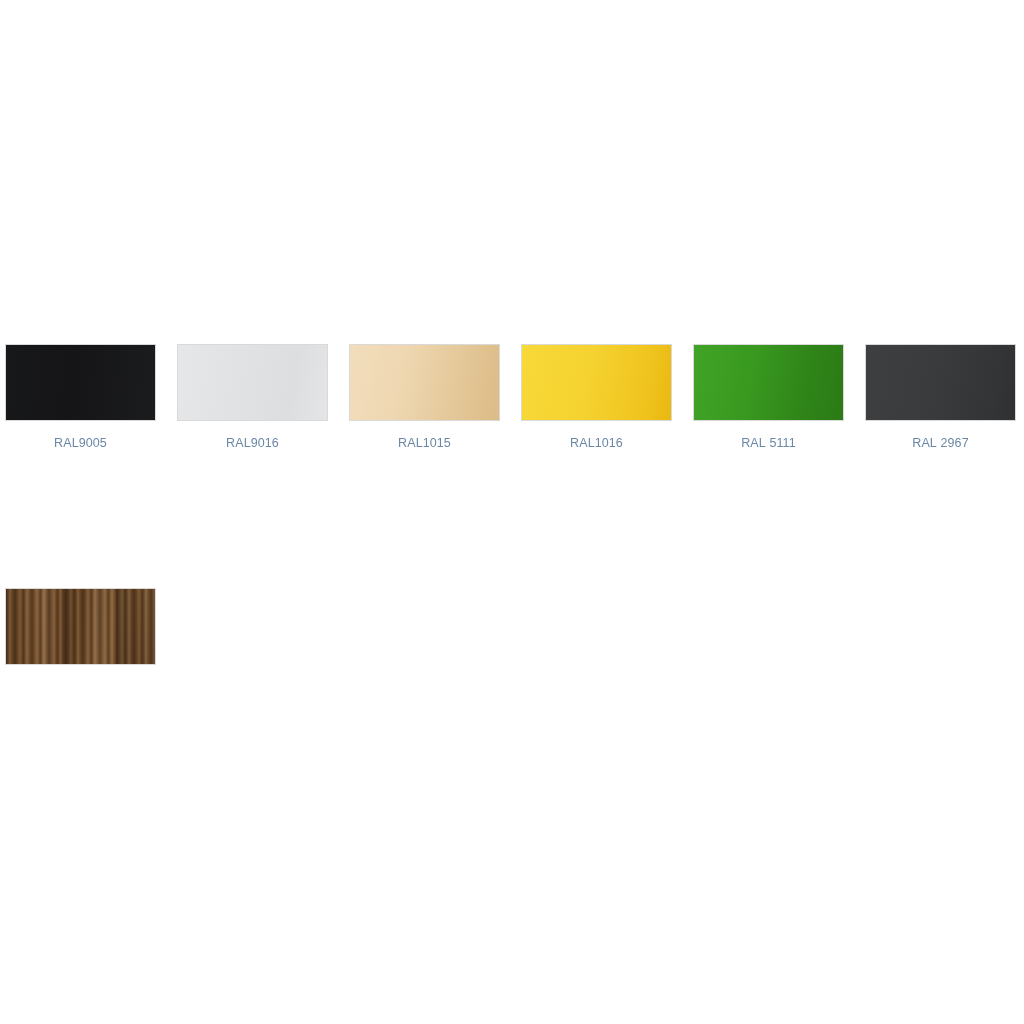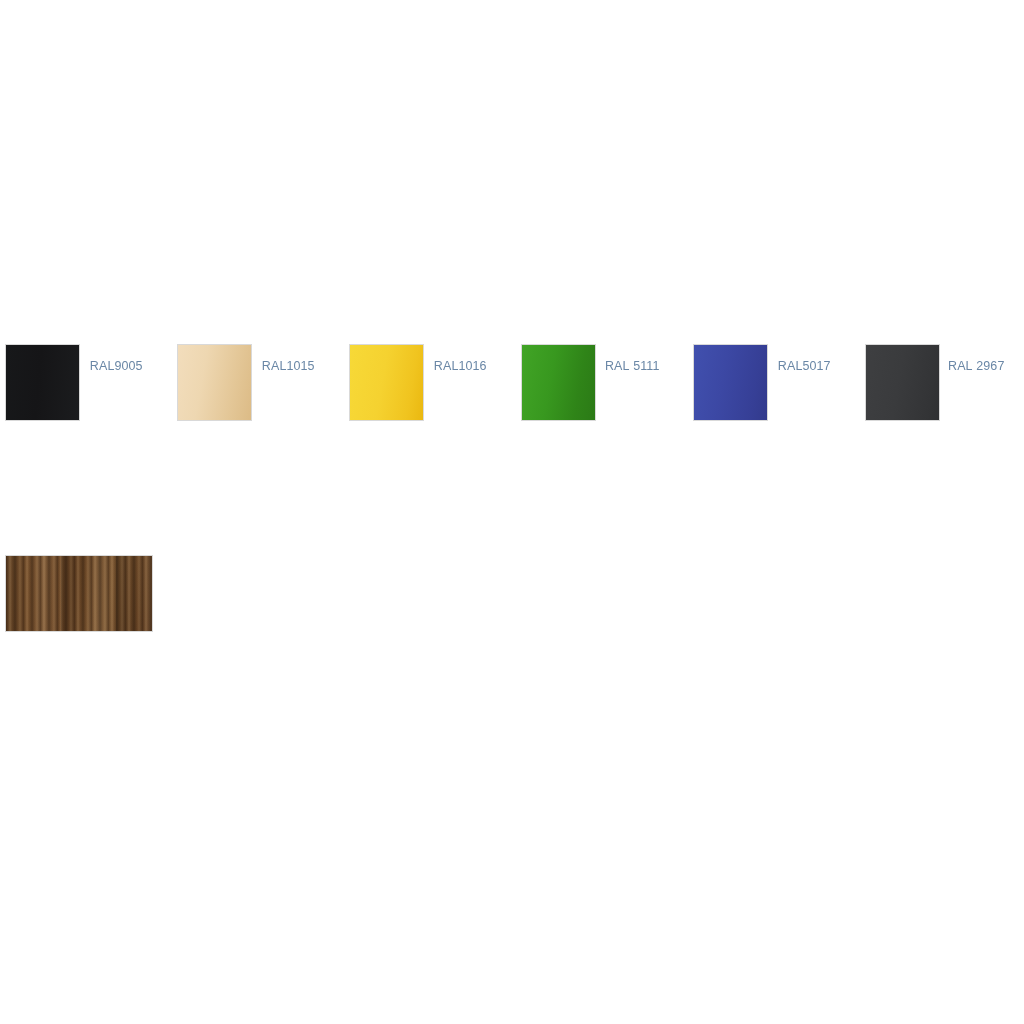--- a/index.html
+++ b/index.html
@@ -34,20 +34,21 @@
     display: grid;
     grid-template-columns: repeat(6, 172px);
     grid-auto-rows: auto;
     row-gap: 134px;
     column-gap: 0px;
   }
 
   .swatch-cell {
     width: 148px;
     display: flex;
+    flex-direction: column;
     align-items: flex-start;
   }
 
   .swatch-chip {
     width: 151px;
     height: 77px;
     box-sizing: border-box;
     border: 1px solid #d9d9d9;
     position: relative;
     overflow: hidden;
@@ -126,42 +127,42 @@
 <body>
 
 <div id="swatch-board">
   <div class="swatch-grid">
 
     <div class="swatch-cell">
       <div class="swatch-chip fill-ral9005"></div>
       <div class="swatch-label">RAL9005</div>
     </div>
 
+    <div class="swatch-cell">
+      <div class="swatch-chip fill-ral9016"></div>
+      <div class="swatch-label">RAL9016</div>
+    </div>
 
 
     <div class="swatch-cell">
       <div class="swatch-chip fill-ral1015"></div>
       <div class="swatch-label">RAL1015</div>
     </div>
 
     <div class="swatch-cell">
       <div class="swatch-chip fill-ral1016"></div>
       <div class="swatch-label">RAL1016</div>
     </div>
 
     <div class="swatch-cell">
       <div class="swatch-chip fill-ral6018"></div>
       <div class="swatch-label">RAL 5111</div>
     </div>
 
 
-    <div class="swatch-cell">
-      <div class="swatch-chip fill-ral5017"></div>
-      <div class="swatch-label">RAL5017</div>
-    </div>
 
 
     <div class="swatch-cell">
       <div class="swatch-chip fill-ral7024"></div>
       <div class="swatch-label">RAL 2967</div>
     </div>
 
     <div class="swatch-cell">
       <div class="swatch-chip">
         <div class="grain fill-kombilux"></div>

